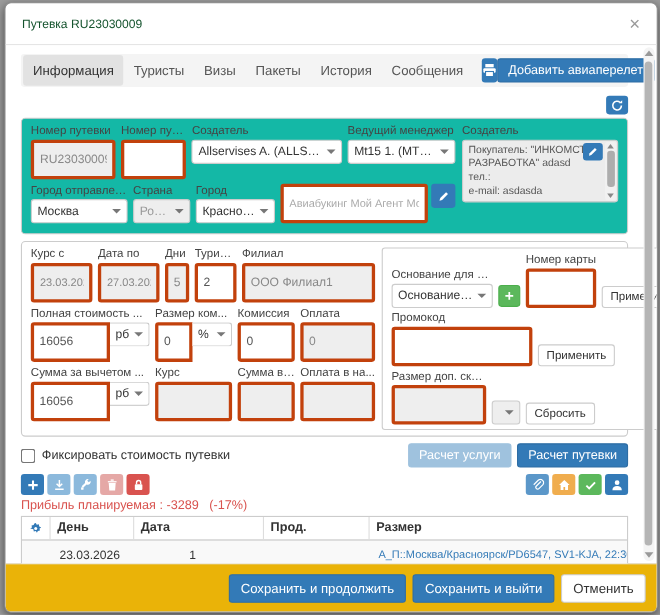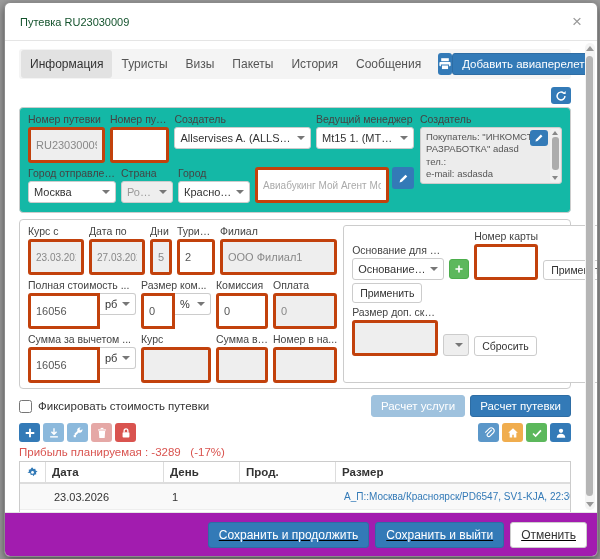--- a/index.html
+++ b/index.html
@@ -98,21 +98,21 @@
   .thead { display:flex; border-bottom:2px solid #ddd; }
   .th { font-weight:bold; font-size:11.5px; color:#333; padding:4px 6px; border-right:1px solid #ddd; white-space:nowrap; }
   .c0 { flex:0 0 26px; display:flex; align-items:center; justify-content:center; padding:2px 0; }
   .c1 { flex:0 0 118px; } .c2 { flex:0 0 76px; } .c3 { flex:0 0 96px; } .c4 { flex:1 1 auto; border-right:none; min-width:0; }
   .tr { display:flex; border-bottom:1px solid #eee; height:26px; align-items:center; }
   .tr.odd { background:#f9f9f9; }
   .td { font-size:11px; color:#333; padding:0 8px; white-space:nowrap; overflow:hidden; }
   .td.link { color:#337ab7; font-size:10px; cursor:pointer; }
 
   .modal-footer { flex:0 0 44px; border-top:1px solid #e5e5e5; display:flex; align-items:center; justify-content:flex-end;
-                  gap:6px; padding:0 10px; background:#a21caf;text-decoration:underline; }
+                  gap:6px; padding:0 10px; background:#eab308; }
   .modal-footer .btn { font-size:12px; padding:5px 10px; }
 
   svg { display:block; }
   input[type=checkbox] { width:13px; height:13px; cursor:pointer; }
 </style>
 </head>
 <body>
 
 <div class="page">
 <div class="modal">
@@ -306,21 +306,21 @@
           </div>
           <div class="field" style="width:70px">
             <label>Курс</label>
             <input class="inp dis" disabled="" value="" style="">
           </div>
           <div class="field" style="width:52px">
             <label>Сумма в на...</label>
             <input class="inp dis" disabled="" value="" style="">
           </div>
           <div class="field" style="flex:1">
-            <label>Номер в на...</label>
+            <label>Оплата в на...</label>
             <input class="inp dis" disabled="" value="" style="">
           </div>
         </div>
       </div>
 
       <div class="dbox">
         <div class="drow">
           <div class="field" style="width:92px">
             <label>Основание для скидки</label>
             <div class="sel">
@@ -335,20 +335,24 @@
                   </svg>
             </span>
           </button>
           <div class="field" style="width:64px">
             <label>Номер карты</label>
             <input class="inp" style="">
           </div>
           <button class="btn default small">Применить</button>
         </div>
         <div class="drow">
+          <div class="field" style="width:128px">
+            <label>Промокод</label>
+            <input class="inp" style="">
+          </div>
           <button class="btn default small">Применить</button>
         </div>
         <div class="drow" style="margin-bottom:0">
           <div class="field" style="width:86px">
             <label>Размер доп. скидки</label>
             <input class="inp dis" disabled="" style="">
           </div>
           <div class="sel dis mini-sel">
             <span class="txt"></span>
             <span class="caret"></span>
@@ -447,22 +451,22 @@
     <div class="stable">
       <div class="thead">
         <div class="th c0">
           <span>
             <svg width="13" height="13" viewBox="0 0 14 14">
                   <path d="M7 1.6l1 1.7 2-.4.4 2L12.4 6l-1.7 1 .4 2-2 .4-1 1.7-1-1.7-2 .4-.4-2L1.6 7l1.7-1-.4-2 2-.4 1-1.7z" fill="#337ab7"></path>
                   <circle cx="7" cy="6.9" r="1.5" fill="#fff"></circle>
                 </svg>
           </span>
         </div>
+        <div class="th c2">День</div>
         <div class="th c1">Дата</div>
-        <div class="th c2">День</div>
         <div class="th c3">Прод.</div>
         <div class="th c4">Размер</div>
       </div>
       <div class="tr odd">
         <div class="td c0"></div>
         <div class="td c1">23.03.2026</div>
         <div class="td c2">1</div>
         <div class="td c3"></div>
         <div class="td c4 link">А_П::Москва/Красноярск/PD6547, SV1-KJA, 22:30-07:10/EPD</div>
       </div>

